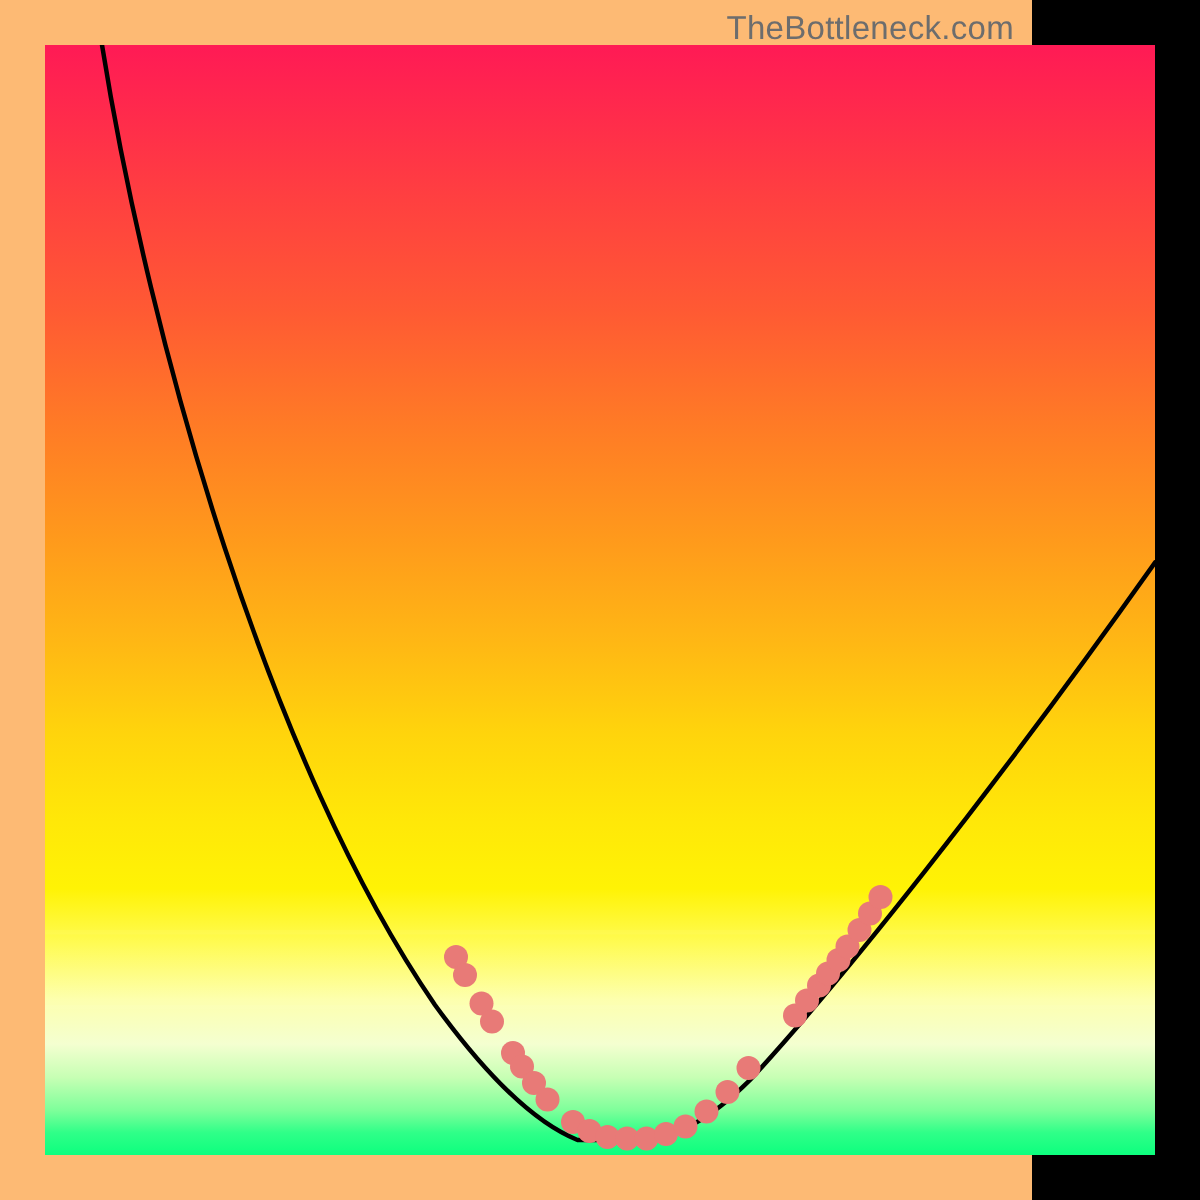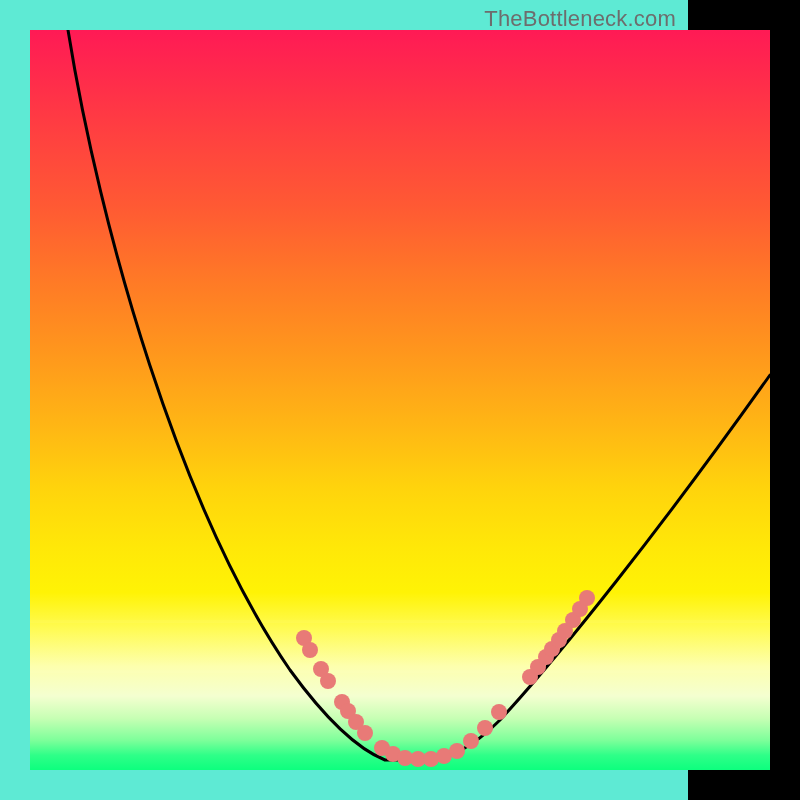--- a/index.html
+++ b/index.html
@@ -8,21 +8,21 @@
     width: 800px;
     height: 800px;
     background: #000;
     overflow: hidden;
     font-family: Arial, Helvetica, sans-serif;
   }
   .frame {
     position: relative;
     width: 688px;
     height: 800px;
-    background: #5eead4;
+    background: #fdba74;
   }
   .watermark {
     position: absolute;
     top: 6px;
     right: 12px;
     color: #6d6d6d;
     font-size: 22px;
     font-weight: 500;
     letter-spacing: 0.2px;
     z-index: 50;

